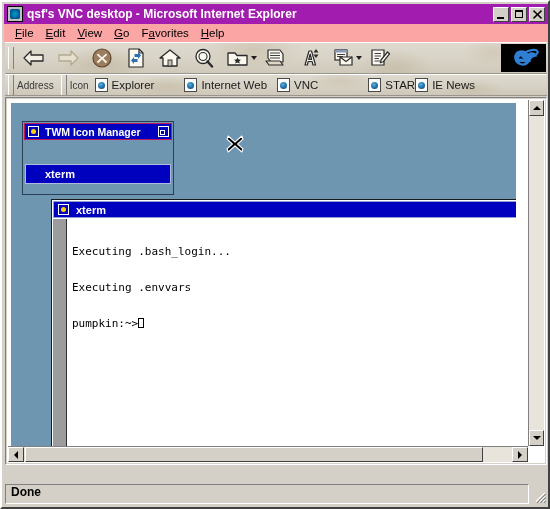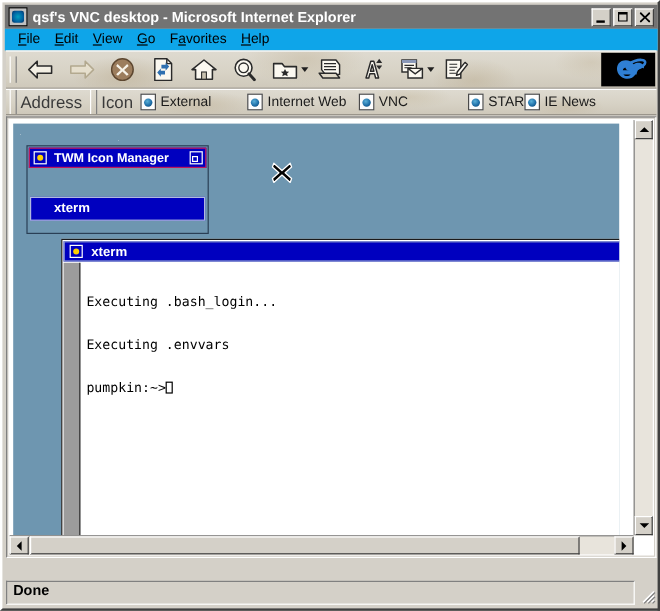--- a/index.html
+++ b/index.html
@@ -24,21 +24,21 @@
     border-top: 2px solid #ffffff;
     border-right: 2px solid #404040;
     border-bottom: 2px solid #404040;
   }
 
   
   #titlebar {
     position: absolute;
     left: 2px; top: 2px;
     width: 544px; height: 20px;
-    background: #737373;
+    background: #a21caf;
     display: flex;
     align-items: center;
   }
   #titlebar-icon {
     width: 16px; height: 16px;
     margin-left: 3px; margin-right: 4px;
     background: #c0c0c0;
     border: 1px solid #000;
     box-sizing: border-box;
     position: relative;
@@ -96,21 +96,21 @@
     border-top-width: 2px;
     box-sizing: border-box;
   }
   #winbtn-group { display: flex; align-items: center; margin-right: 1px; }
 
   
   #menubar {
     position: absolute;
     left: 2px; top: 22px;
     width: 544px; height: 18px;
-    background: #0ea5e9;
+    background: #fca5a5;
     display: flex;
     align-items: center;
     padding-left: 5px;
     box-sizing: border-box;
   }
   .menu-item {
     font-size: 11.5px;
     color: #000;
     padding: 1px 6px;
     white-space: nowrap;
@@ -183,21 +183,21 @@
       radial-gradient(ellipse 46px 14px at 86% 70%, rgba(190,176,150,0.42) 0%, rgba(190,176,150,0) 70%),
       linear-gradient(180deg, #dedad0 0%, #d6d1c4 60%, #cec8ba 100%);
     border-top: 1px solid #ffffff;
     border-bottom: 1px solid #9a958b;
     box-sizing: border-box;
     display: flex;
     align-items: center;
     overflow: hidden;
   }
   .bar-label {
-    font-size: 14px;
+    font-size: 10px;
     color: #3a3a3a;
     white-space: nowrap;
     margin-right: 4px;
   }
   .link-entry {
     display: flex; align-items: center;
     white-space: nowrap;
     flex: 0 0 auto;
   }
   .link-icon {
@@ -608,21 +608,21 @@
   </div>
 
   <div id="linksbar">
     <div class="grip"></div>
     <div class="bar-label">Address</div>
     <div class="grip"></div>
     <div class="bar-label">Icon</div>
 
     <div class="link-entry" style="margin-left:2px;">
       <div class="link-icon"></div>
-      <div class="link-text">External</div>
+      <div class="link-text">Explorer</div>
     </div>
     <div class="link-entry" style="margin-left:30px;">
       <div class="link-icon"></div>
       <div class="link-text">Internet Web</div>
     </div>
     <div class="link-entry" style="margin-left:10px;">
       <div class="link-icon"></div>
       <div class="link-text">VNC</div>
     </div>
     <div class="link-entry" style="margin-left:50px;">

